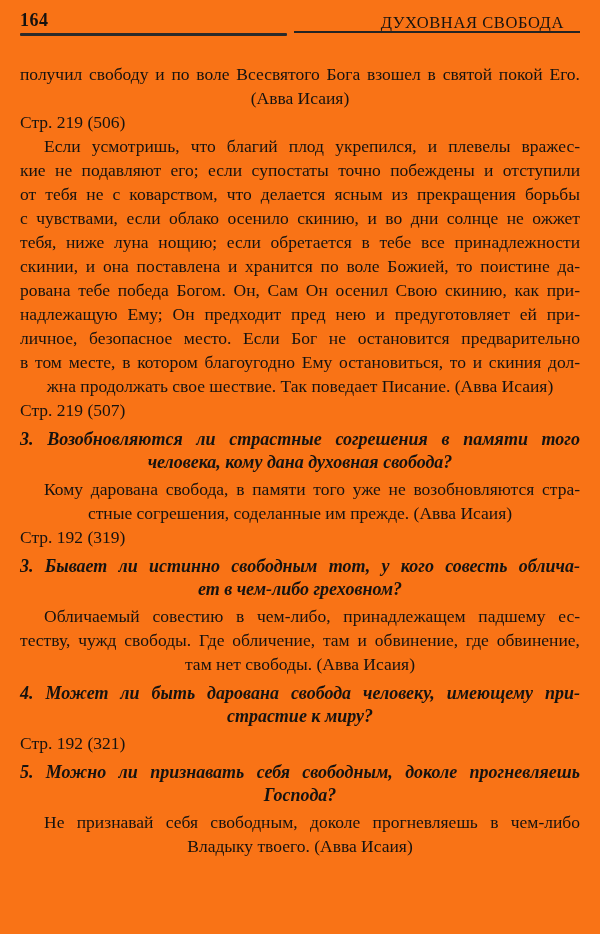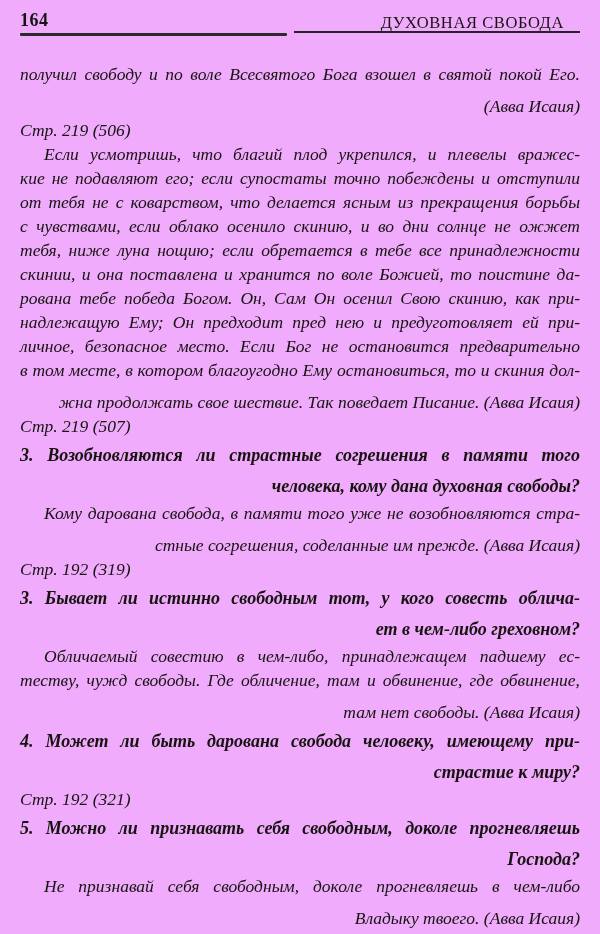--- a/index.html
+++ b/index.html
@@ -5,21 +5,21 @@
   html, body {
     margin: 0;
     padding: 0;
     background: #e9e9e9;
   }
   .page {
     position: relative;
     width: 600px;
     height: 934px;
     margin: 0 auto;
-    background: #f0abfc;
+    background: #f97316;
     color: #161310;
     font-family: "Liberation Serif", "DejaVu Serif", serif;
     box-sizing: border-box;
     padding: 10px 20px 0 20px;
     overflow: hidden;
   }
   
   .hdr {
     position: relative;
     height: 26px;
@@ -52,30 +52,29 @@
     top: 21px;
     height: 2px;
     background: #242424;
   }
   
   .bodytext {
     margin-top: 26px;
     font-size: 17.5px;
     line-height: 24px;
   }
-  .bodytext p { margin: 0; padding: 0; font-style: italic; }
+  .bodytext p { margin: 0; padding: 0; }
   .jl {
     display: block;
     text-align: justify;
     text-align-last: justify;
   }
   .ll {
     display: block;
-    text-align: right;
-    margin-top: 8px;
+    text-align: center;
   }
   .ind { text-indent: 24px; }
   .ref { padding-left: 24px; }
   .question {
     font-weight: 700;
     font-style: italic;
     font-size: 18px;
     line-height: 22.5px;
     margin: 6px 0 4px 0 !important;
   }
@@ -112,21 +111,21 @@
       <span class="jl">надлежащую Ему; Он предходит пред нею и предуготовляет ей при-</span>
       <span class="jl">личное, безопасное место. Если Бог не остановится предварительно</span>
       <span class="jl">в том месте, в котором благоугодно Ему остановиться, то и скиния дол-</span>
       <span class="ll">жна продолжать свое шествие. Так поведает Писание. (Авва Исаия)</span>
     </p>
 
     <p class="ref">Стр. 219 (507)</p>
 
     <p class="question">
       <span class="jl">3. Возобновляются ли страстные согрешения в памяти того</span>
-      <span class="ll">человека, кому дана духовная свободы?</span>
+      <span class="ll">человека, кому дана духовная свобода?</span>
     </p>
 
     <p>
       <span class="jl ind">Кому дарована свобода, в памяти того уже не возобновляются стра-</span>
       <span class="ll">стные согрешения, соделанные им прежде. (Авва Исаия)</span>
     </p>
 
     <p class="ref">Стр. 192 (319)</p>
 
     <p class="question">

